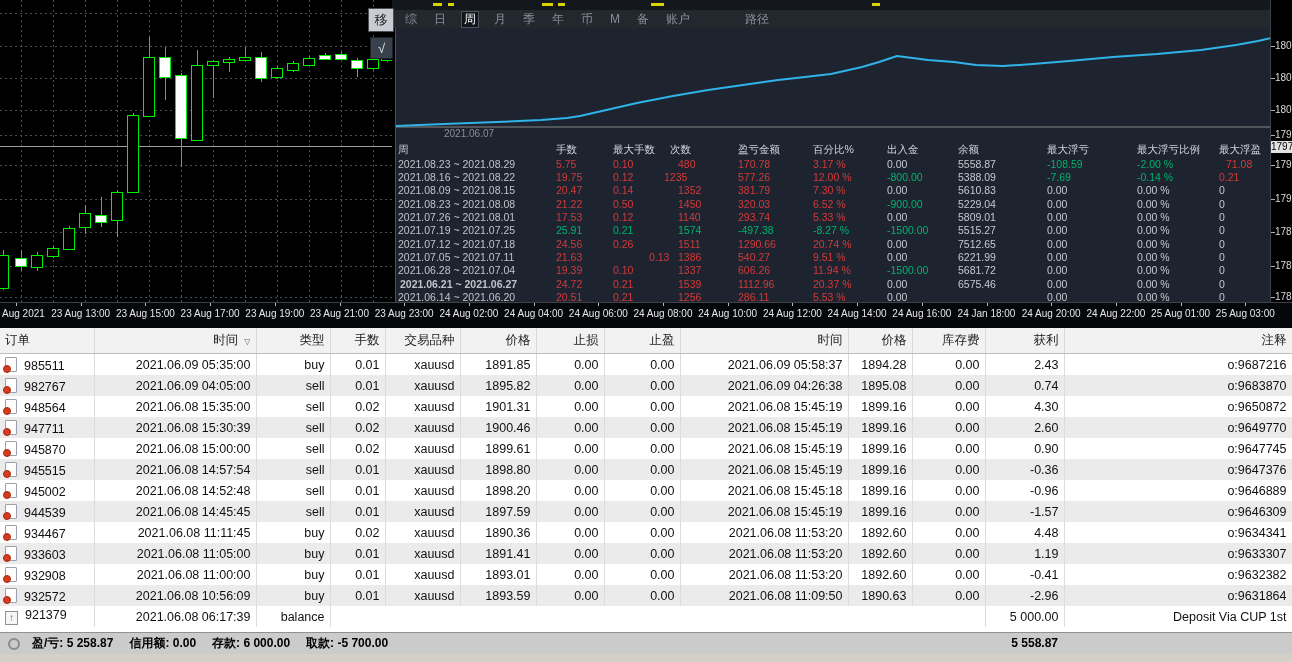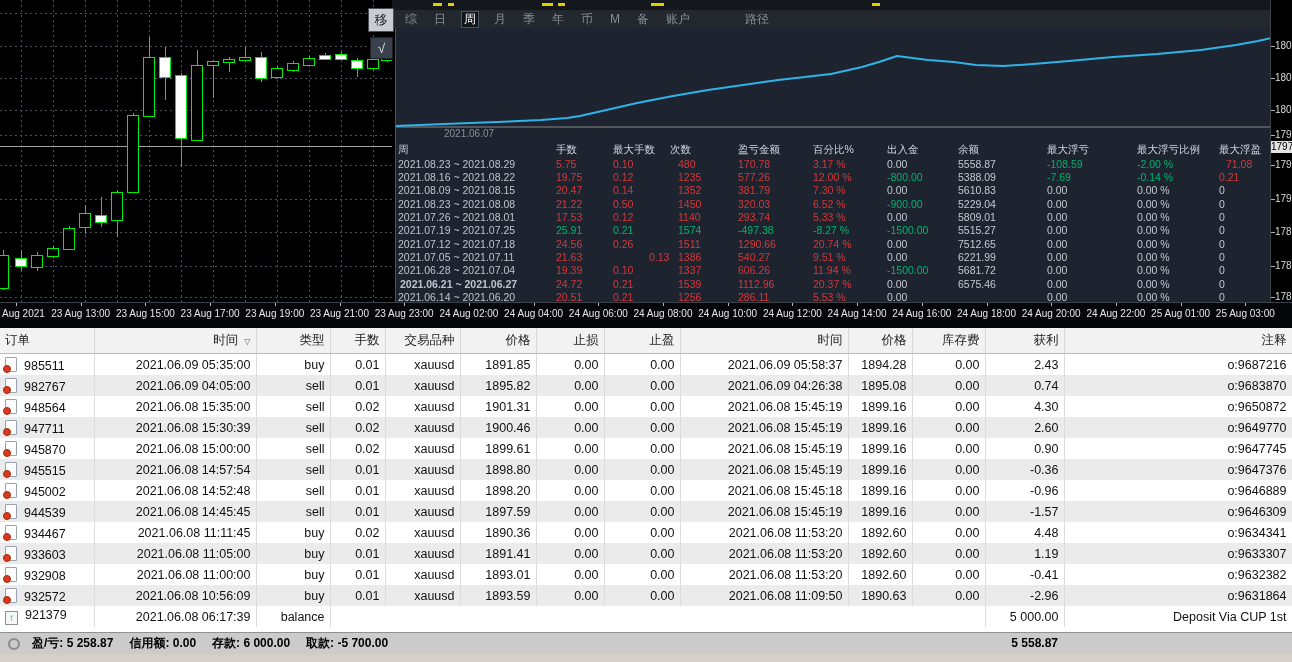--- a/index.html
+++ b/index.html
@@ -233,21 +233,21 @@
             <span class="sc-w" style="left: 491px;">0.00</span>
             <span class="sc-w" style="left: 562px;">5558.87</span>
             <span class="sc-g" style="left: 651px;">-108.59</span>
             <span class="sc-g" style="left: 741px;">-2.00 %</span>
             <span class="sc-r" style="left: 814px; margin-left: 16px;">71.08</span>
           </div>
           <div class="stats-row" style="top: 142.85px;">
             <span class="sc-d" style="left: 2px;">2021.08.16 ~ 2021.08.22</span>
             <span class="sc-r" style="left: 160px;">19.75</span>
             <span class="sc-r" style="left: 217px;">0.12</span>
-            <span class="sc-r" style="left: 282px;">1235</span>
+            <span class="sc-r" style="left: 268px;">1235</span>
             <span class="sc-r" style="left: 342px;">577.26</span>
             <span class="sc-r" style="left: 417px;">12.00 %</span>
             <span class="sc-g" style="left: 491px;">-800.00</span>
             <span class="sc-w" style="left: 562px;">5388.09</span>
             <span class="sc-g" style="left: 651px;">-7.69</span>
             <span class="sc-g" style="left: 741px;">-0.14 %</span>
             <span class="sc-r" style="left: 823px;">0.21</span>
           </div>
           <div class="stats-row" style="top: 156.2px;">
             <span class="sc-d" style="left: 2px;">2021.08.09 ~ 2021.08.15</span>
@@ -415,21 +415,21 @@
         <div class="ta-label" style="left: 663px;">24 Aug 08:00</div>
         <div class="ta-tick" style="left: 727.7px;"></div>
         <div class="ta-label" style="left: 727.7px;">24 Aug 10:00</div>
         <div class="ta-tick" style="left: 792.4px;"></div>
         <div class="ta-label" style="left: 792.4px;">24 Aug 12:00</div>
         <div class="ta-tick" style="left: 857.1px;"></div>
         <div class="ta-label" style="left: 857.1px;">24 Aug 14:00</div>
         <div class="ta-tick" style="left: 921.8px;"></div>
         <div class="ta-label" style="left: 921.8px;">24 Aug 16:00</div>
         <div class="ta-tick" style="left: 986.5px;"></div>
-        <div class="ta-label" style="left: 986.5px;">24 Aug 18:00</div>
+        <div class="ta-label" style="left: 986.5px;">24 Jan 18:00</div>
         <div class="ta-tick" style="left: 1051.2px;"></div>
         <div class="ta-label" style="left: 1051.2px;">24 Aug 20:00</div>
         <div class="ta-tick" style="left: 1115.9px;"></div>
         <div class="ta-label" style="left: 1115.9px;">24 Aug 22:00</div>
         <div class="ta-tick" style="left: 1180.6px;"></div>
         <div class="ta-label" style="left: 1180.6px;">25 Aug 01:00</div>
         <div class="ta-tick" style="left: 1245.3px;"></div>
         <div class="ta-label" style="left: 1245.3px;">25 Aug 03:00</div>
       </div>
   </div>

